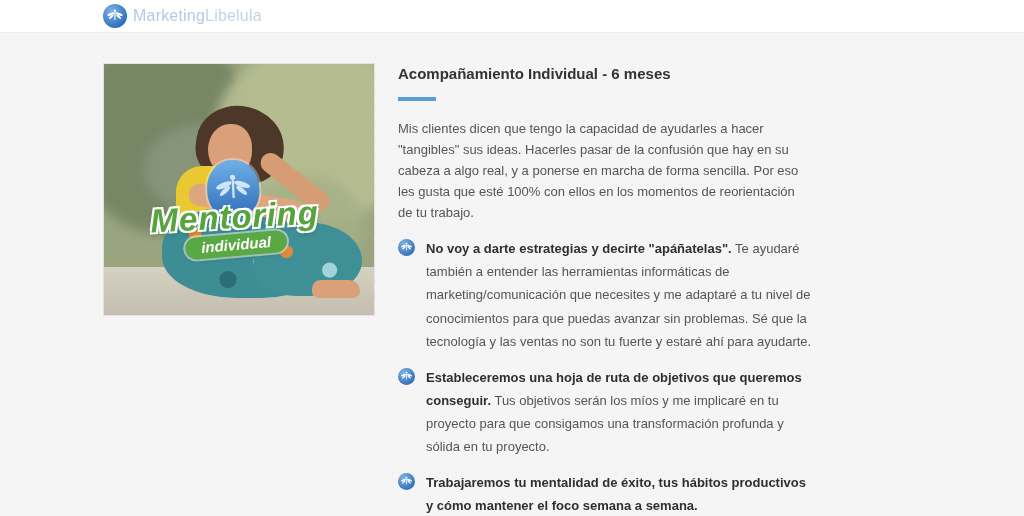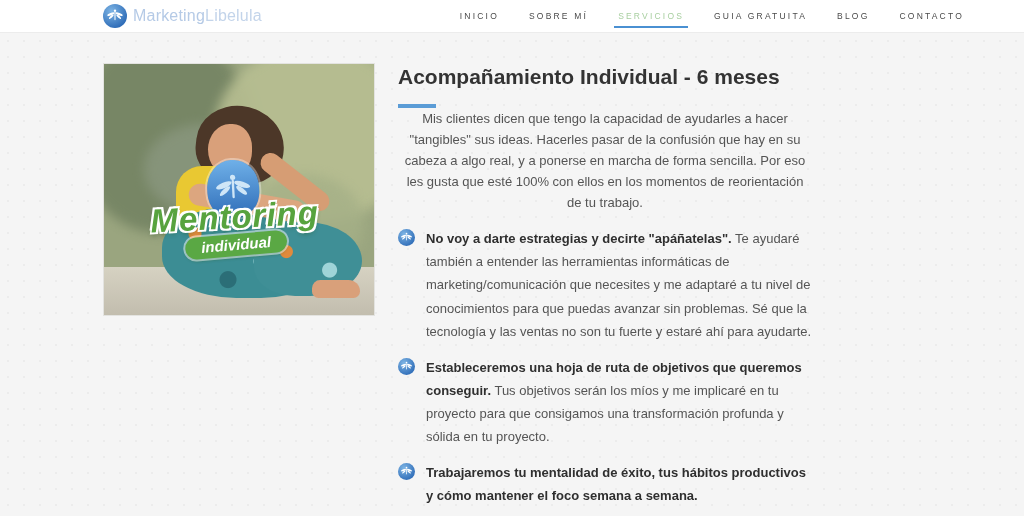--- a/index.html
+++ b/index.html
@@ -108,23 +108,23 @@
   .badge-l2 {
     display:inline-block; margin-top:-4px; background:#5aa844; color:#ffffff;
     font-size:15px; font-weight:bold; font-style:italic; padding:2px 16px 3px;
     border-radius:12px; transform:rotate(-2deg);
     box-shadow:0 0 0 2px rgba(255,255,255,.5), 0 2px 3px rgba(40,90,30,.4);
   }
 
   
   .copy { position:absolute; left:398px; top:25px; width:414px; }
   h1 { font-size:21px; font-weight:bold; color:#5cb85c; letter-spacing:0.2px; }
-  h2 { font-size:21px; font-weight:bold; color:#333333; margin-top:7px; }
+  h2 { font-size:15px; font-weight:bold; color:#333333; margin-top:7px; }
   .divider { width:38px; height:4px; background:#5b9cd6; margin-top:15px; }
-  .intro { font-size:13px; line-height:1.62; color:#555555;text-align:center; }
+  .intro { margin-top:17px; font-size:13px; line-height:1.62; color:#555555; }
   ul { list-style:none; margin-top:14px; }
   li { display:flex; align-items:flex-start; gap:11px; margin-bottom:13px; }
   .bullet-icon {
     flex:0 0 17px; width:17px; height:17px; border-radius:50%; margin-top:2px;
     background:radial-gradient(circle at 35% 30%, #7db4e4, #2f6db8 78%);
     display:flex; align-items:center; justify-content:center;
   }
   .bullet-icon svg { width:13px; height:13px; }
   li p { font-size:13px; line-height:1.78; color:#555555; }
   li p strong { color:#2f2f2f; }
@@ -141,28 +141,20 @@
           <circle cx="12" cy="5" r="1.6"></circle>
           <rect x="11.3" y="6.5" width="1.4" height="11" rx="0.7"></rect>
           <ellipse cx="6.5" cy="9.5" rx="5" ry="1.7" transform="rotate(-20 6.5 9.5)"></ellipse>
           <ellipse cx="17.5" cy="9.5" rx="5" ry="1.7" transform="rotate(20 17.5 9.5)"></ellipse>
           <ellipse cx="7" cy="13" rx="4" ry="1.4" transform="rotate(-40 7 13)"></ellipse>
           <ellipse cx="17" cy="13" rx="4" ry="1.4" transform="rotate(40 17 13)"></ellipse>
         </svg>
       </span>
       <span class="logo-text"><span class="p1">Marketing</span><span class="p2">Libelula</span></span>
     </div>
-    <nav>
-      <a class="nav-item">INICIO</a>
-      <a class="nav-item">SOBRE MÍ</a>
-      <a class="nav-item active">SERVICIOS</a>
-      <a class="nav-item">GUIA GRATUITA</a>
-      <a class="nav-item">BLOG</a>
-      <a class="nav-item">CONTACTO</a>
-    </nav>
   </header>
 
   <main>
 
     <div class="photo">
       <div class="bgblob b1"></div>
       <div class="bgblob b2"></div>
       <div class="bgblob b3"></div>
       <div class="bgblob b4"></div>
       <div class="ledge"></div>

